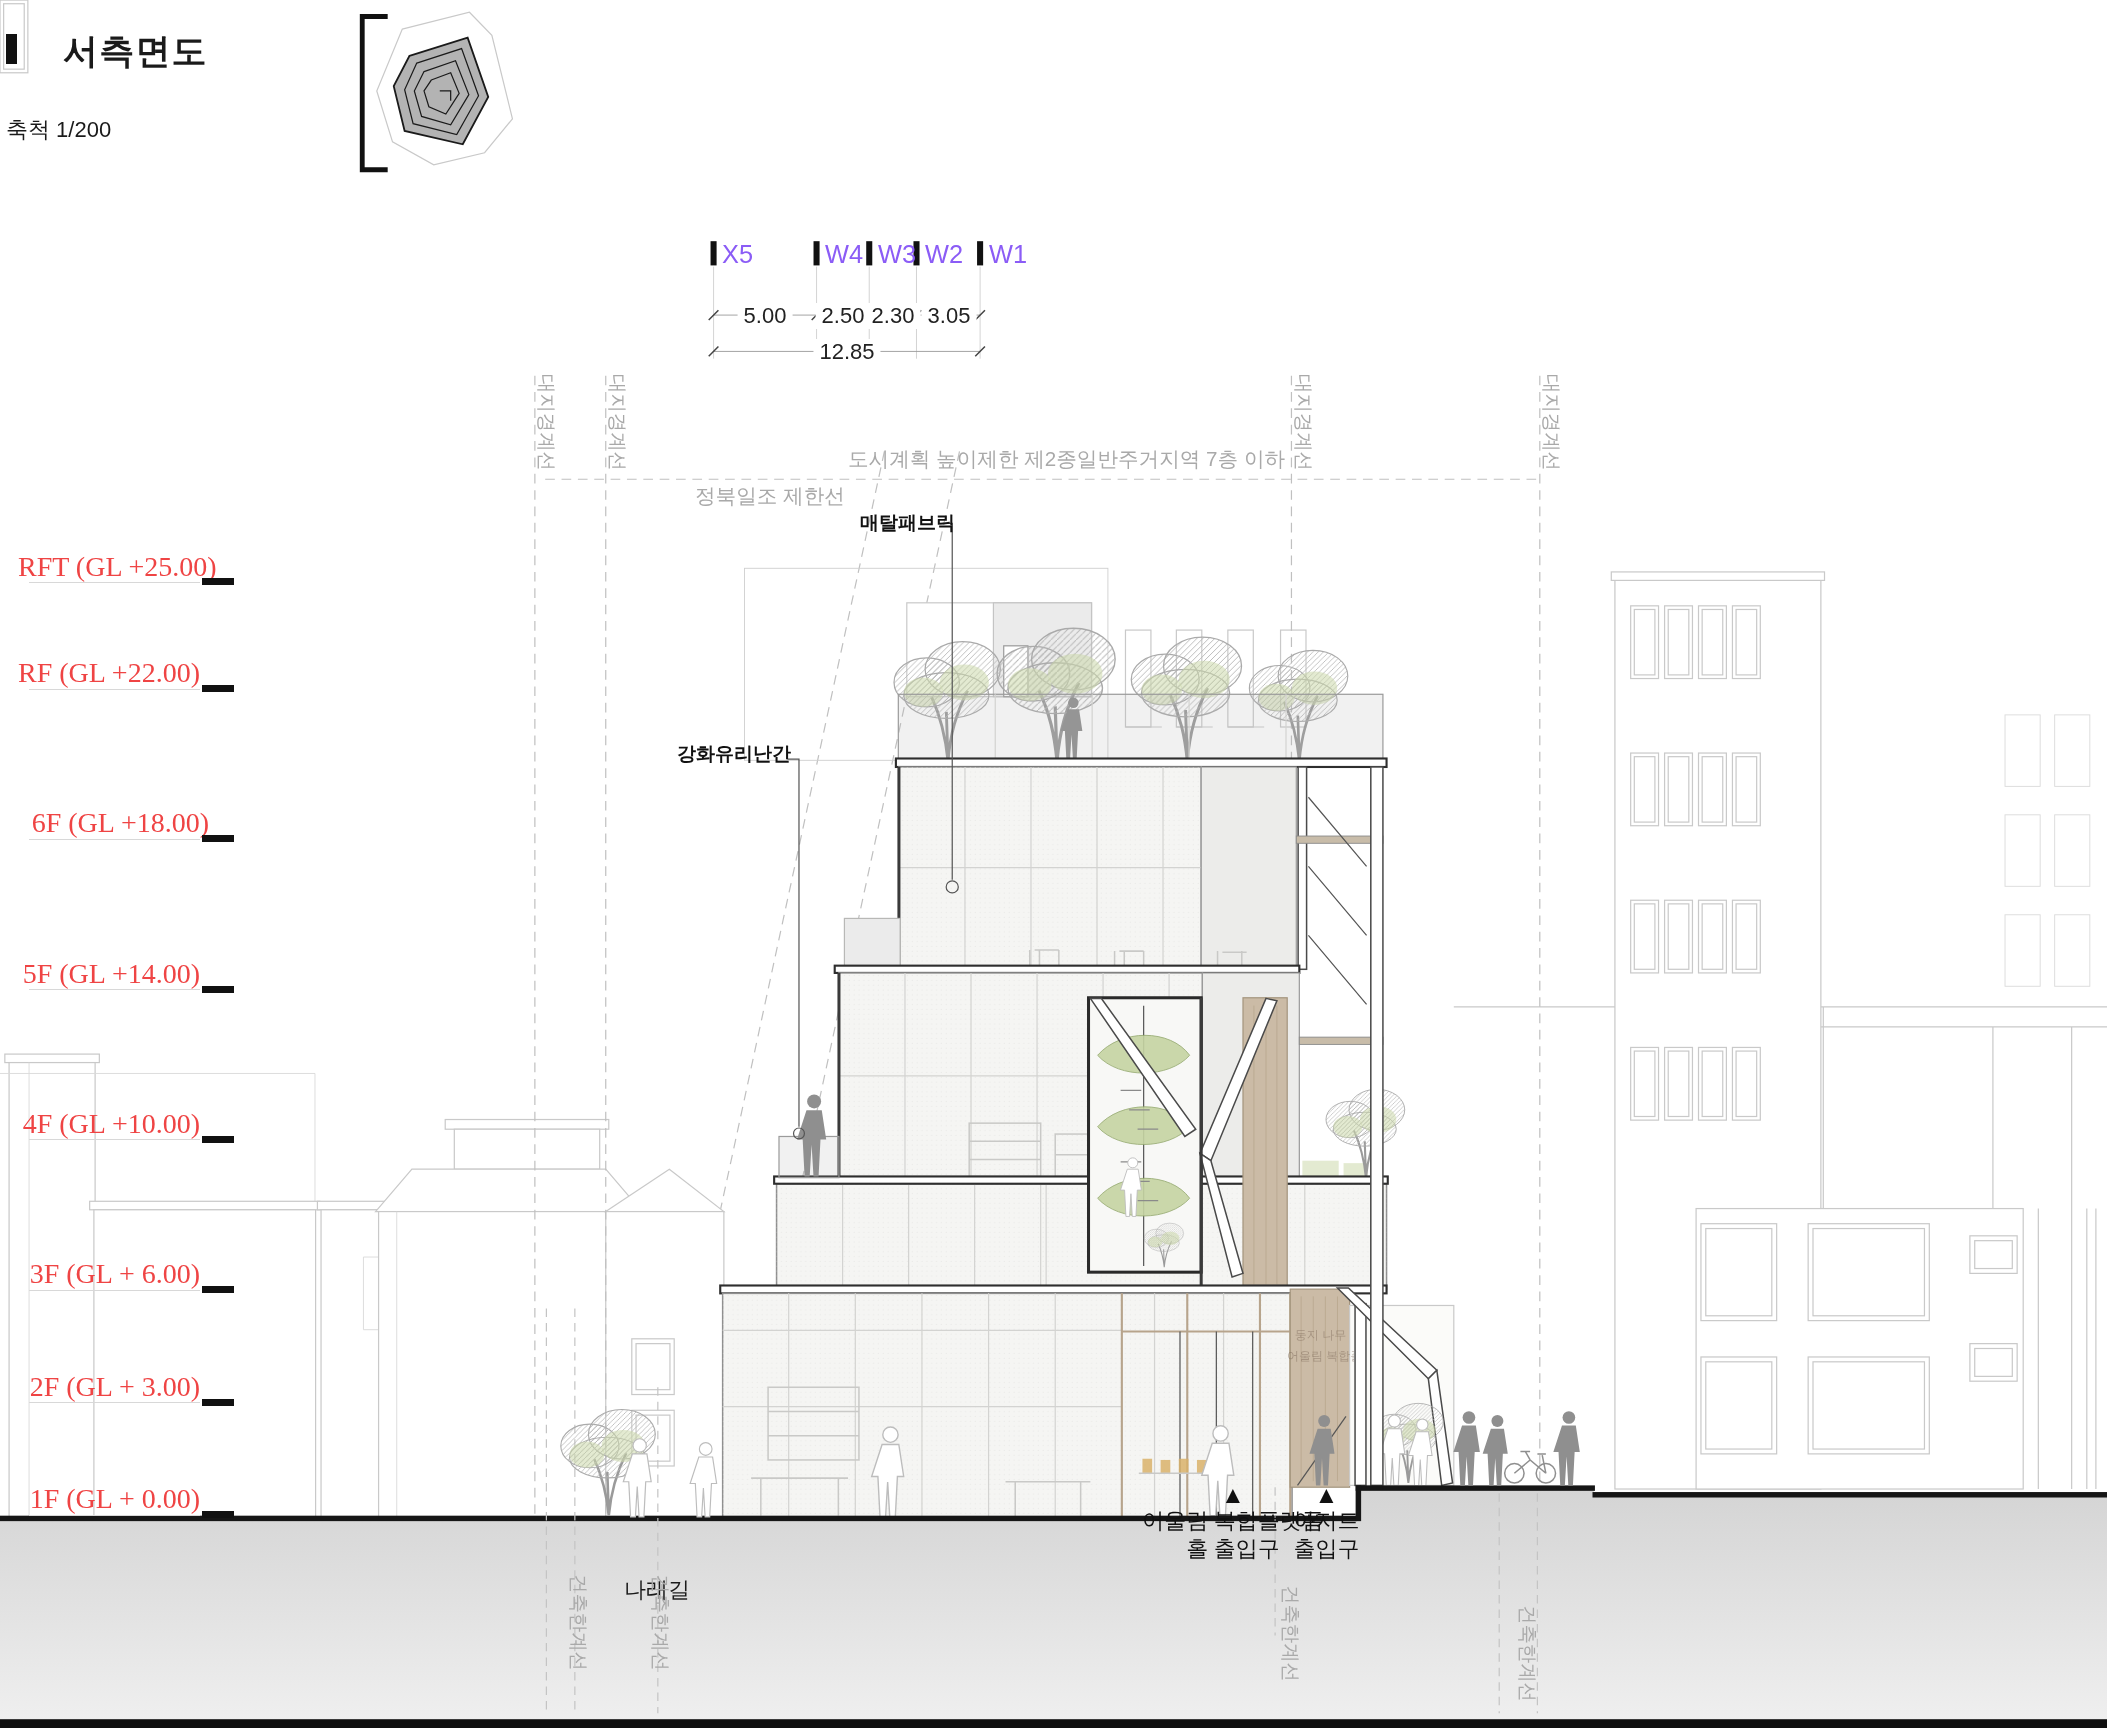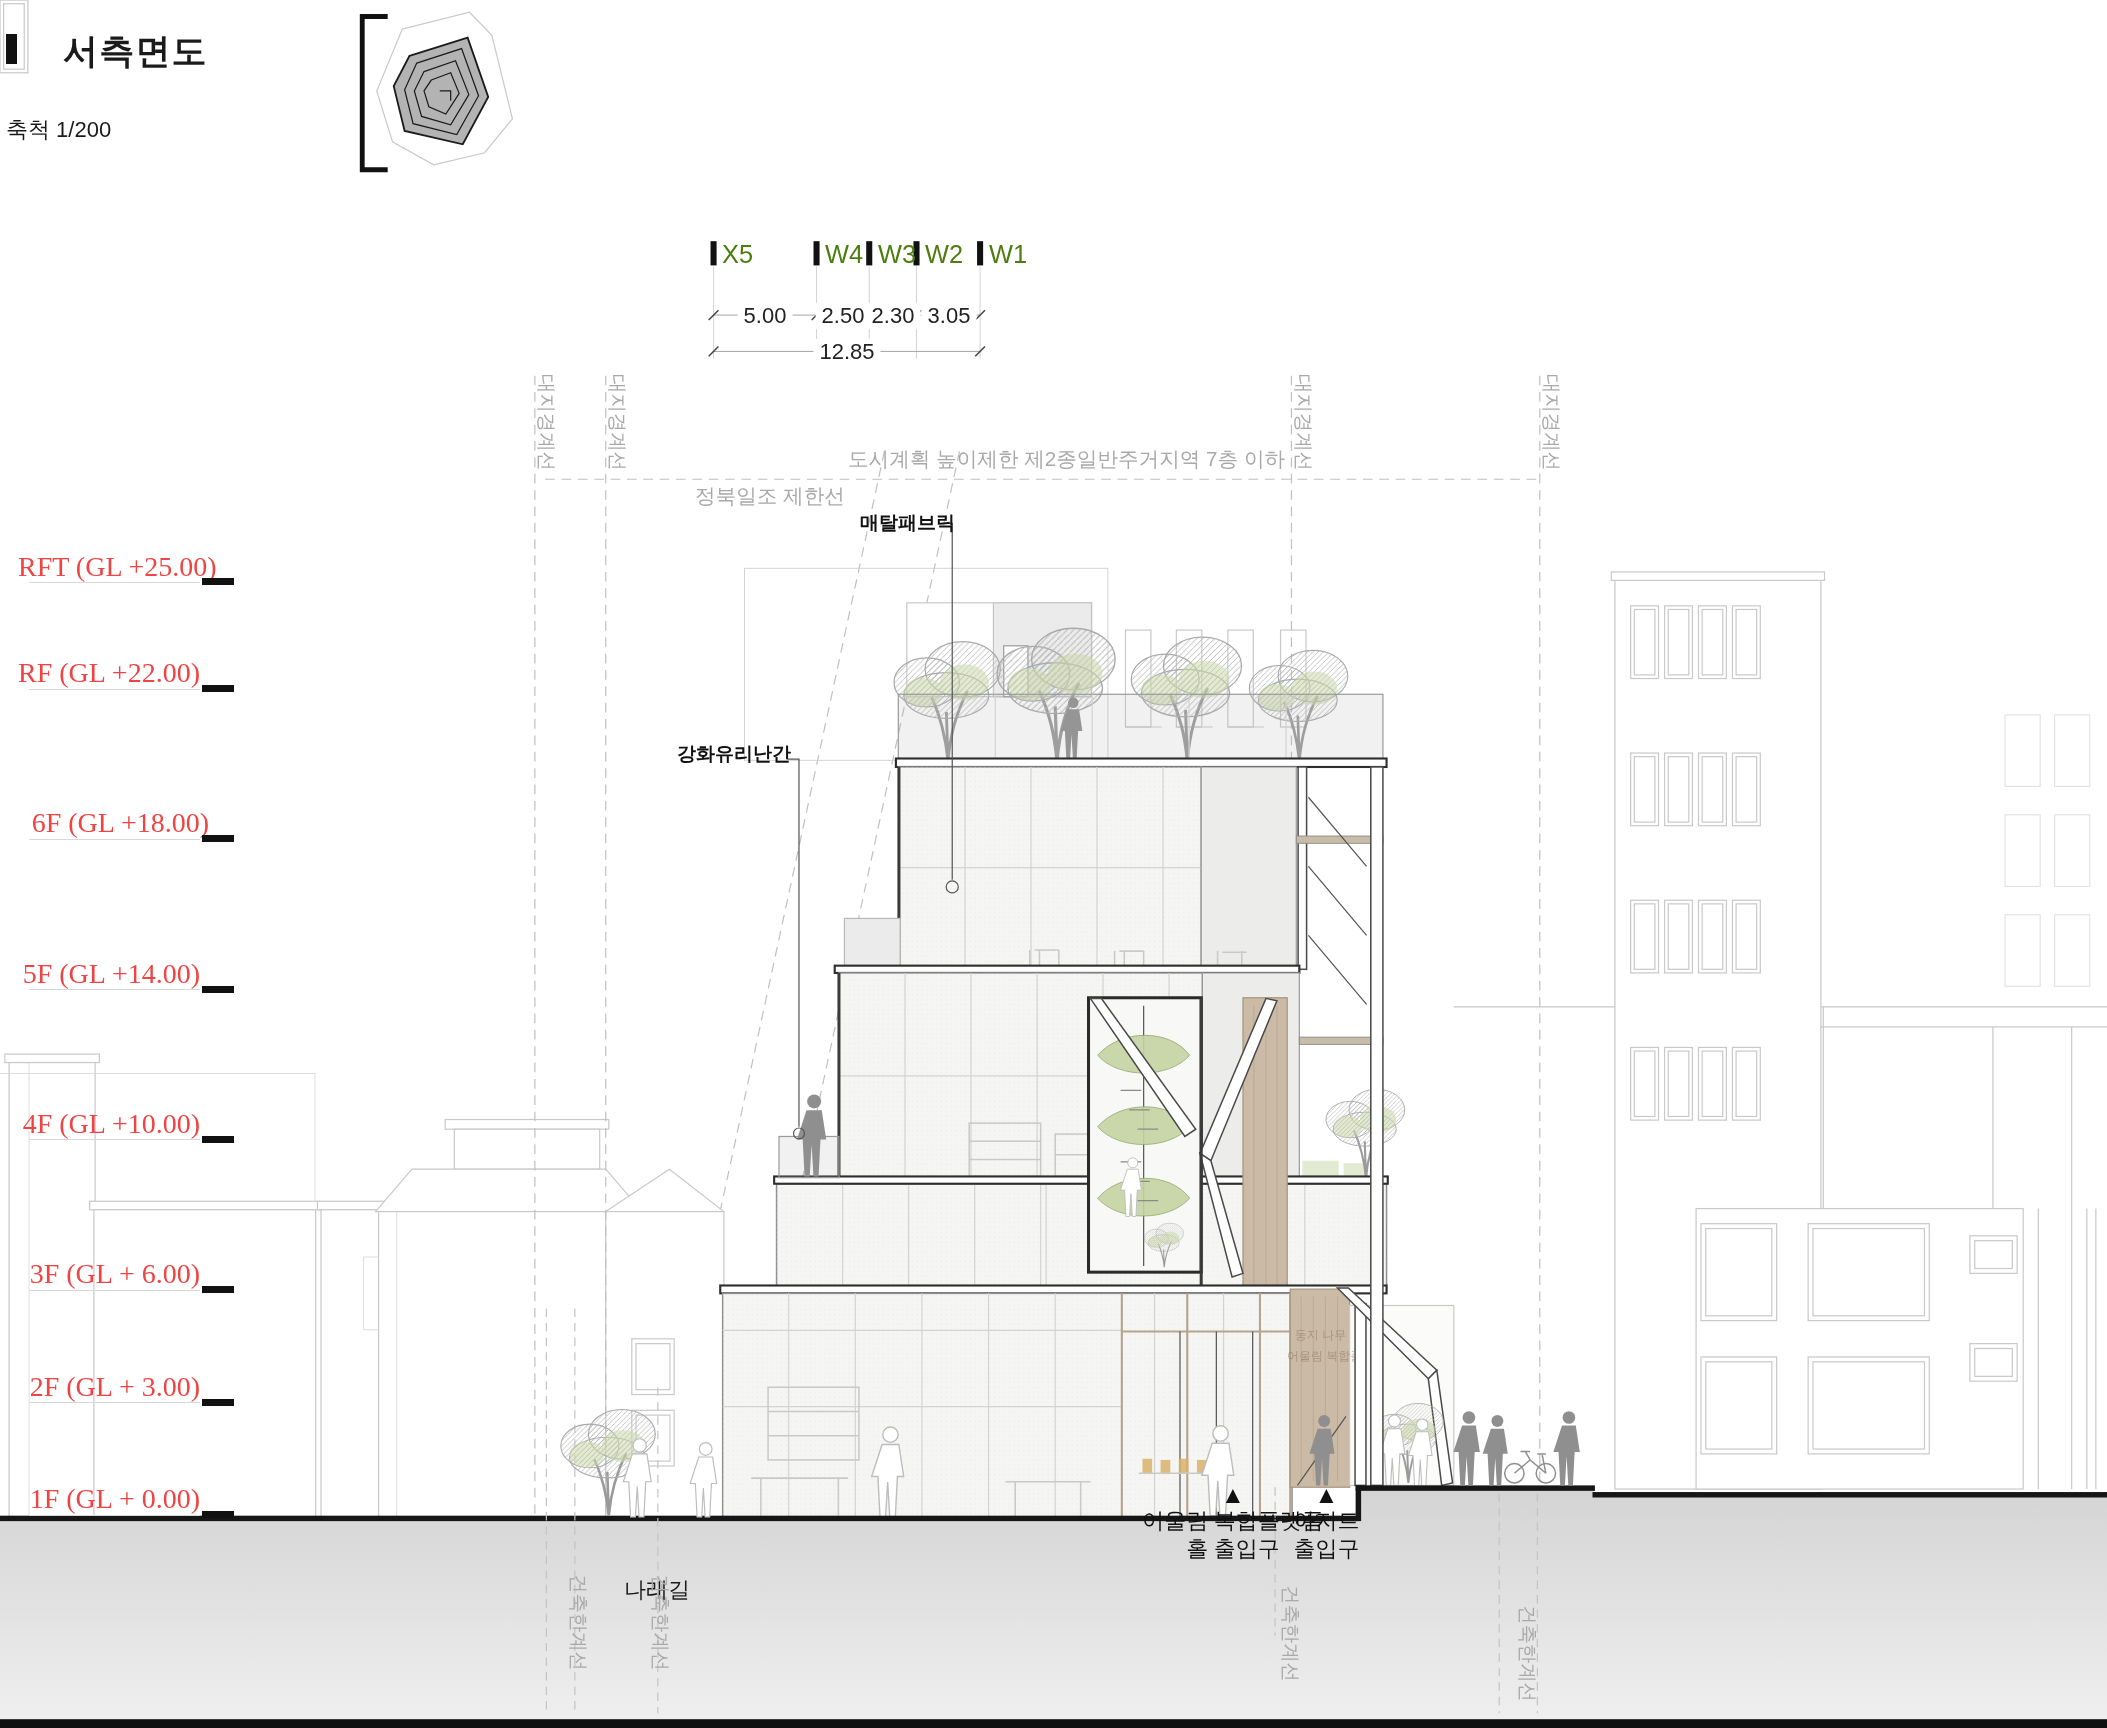--- a/index.html
+++ b/index.html
@@ -4,21 +4,21 @@
 <style>
   html,body{margin:0;padding:0;background:#fff;}
   #page{position:relative;width:2108px;height:1729px;background:#fff;overflow:hidden;
         font-family:"Liberation Sans","DejaVu Sans",sans-serif;color:#1a1a1a;}
   #page svg{position:absolute;left:0;top:0;}
   .abs{position:absolute;}
   
   .title{font-size:35px;font-weight:bold;letter-spacing:1.2px;}
   .scaletxt{font-size:22px;}
   .titlebar{width:11px;height:30px;background:#111;}
-  .gridlab{font-size:25.4px;color:#4d7c0f;text-align:center;}
+  .gridlab{font-size:25.4px;color:#8b5cf6;text-align:center;}
   .dimnum{position:absolute;transform:translateX(-50%);background:#fff;padding:0 6px;
           font-size:22px;color:#222;white-space:nowrap;}
   .lvl-text{position:absolute;width:182px;text-align:right;font-family:"Liberation Serif","DejaVu Serif",serif;
             font-size:28px;color:#ef4444;white-space:nowrap;}
   .lvl-line{position:absolute;height:1.2px;background:#d8d8d8;}
   .lvl-tick{position:absolute;background:#111;}
   .ann-gray{color:#a9a9a9;}
   .ann-k{font-size:19.4px;white-space:nowrap;}
   .ann-big{font-size:20.6px;white-space:nowrap;}
   .ann-bold{font-size:19px;font-weight:bold;color:#111;white-space:nowrap;}

